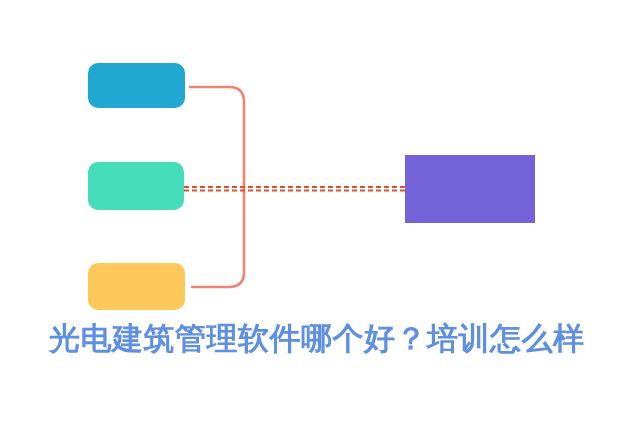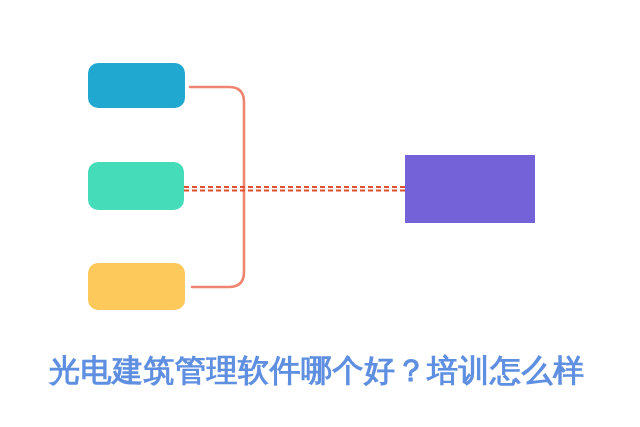--- a/index.html
+++ b/index.html
@@ -50,15 +50,15 @@
     <path d="M190,87 H229 Q244,87 244,102 V272 Q244,287 229,287 H192" fill="none" stroke-width="2.6" stroke-linecap="round" style="stroke: rgb(239, 133, 112);"></path>
     <path d="M184,187 H405" fill="none" stroke-width="1.9" stroke-dasharray="5 3" style="stroke: rgb(224, 80, 47);"></path>
     <path d="M184,190.5 H405" fill="none" stroke-width="1.9" stroke-dasharray="5 3" style="stroke: rgb(224, 80, 47);"></path>
   </svg>
 
   <div class="node node-top" style="background-color: rgb(33, 168, 208);"></div>
   <div class="node node-middle" style="background-color: rgb(69, 220, 186);"></div>
   <div class="node node-bottom" style="background-color: rgb(253, 201, 91);"></div>
   <div class="node node-result" style="background-color: rgb(116, 98, 217);"></div>
 
-  <div class="headline" style="color: rgb(95, 143, 224); margin-top: 32px;">光电建筑管理软件哪个好？培训怎么样</div>
+  <div class="headline" style="color: rgb(95, 143, 224);">光电建筑管理软件哪个好？培训怎么样</div>
 
 </div>
 
 </body></html>

